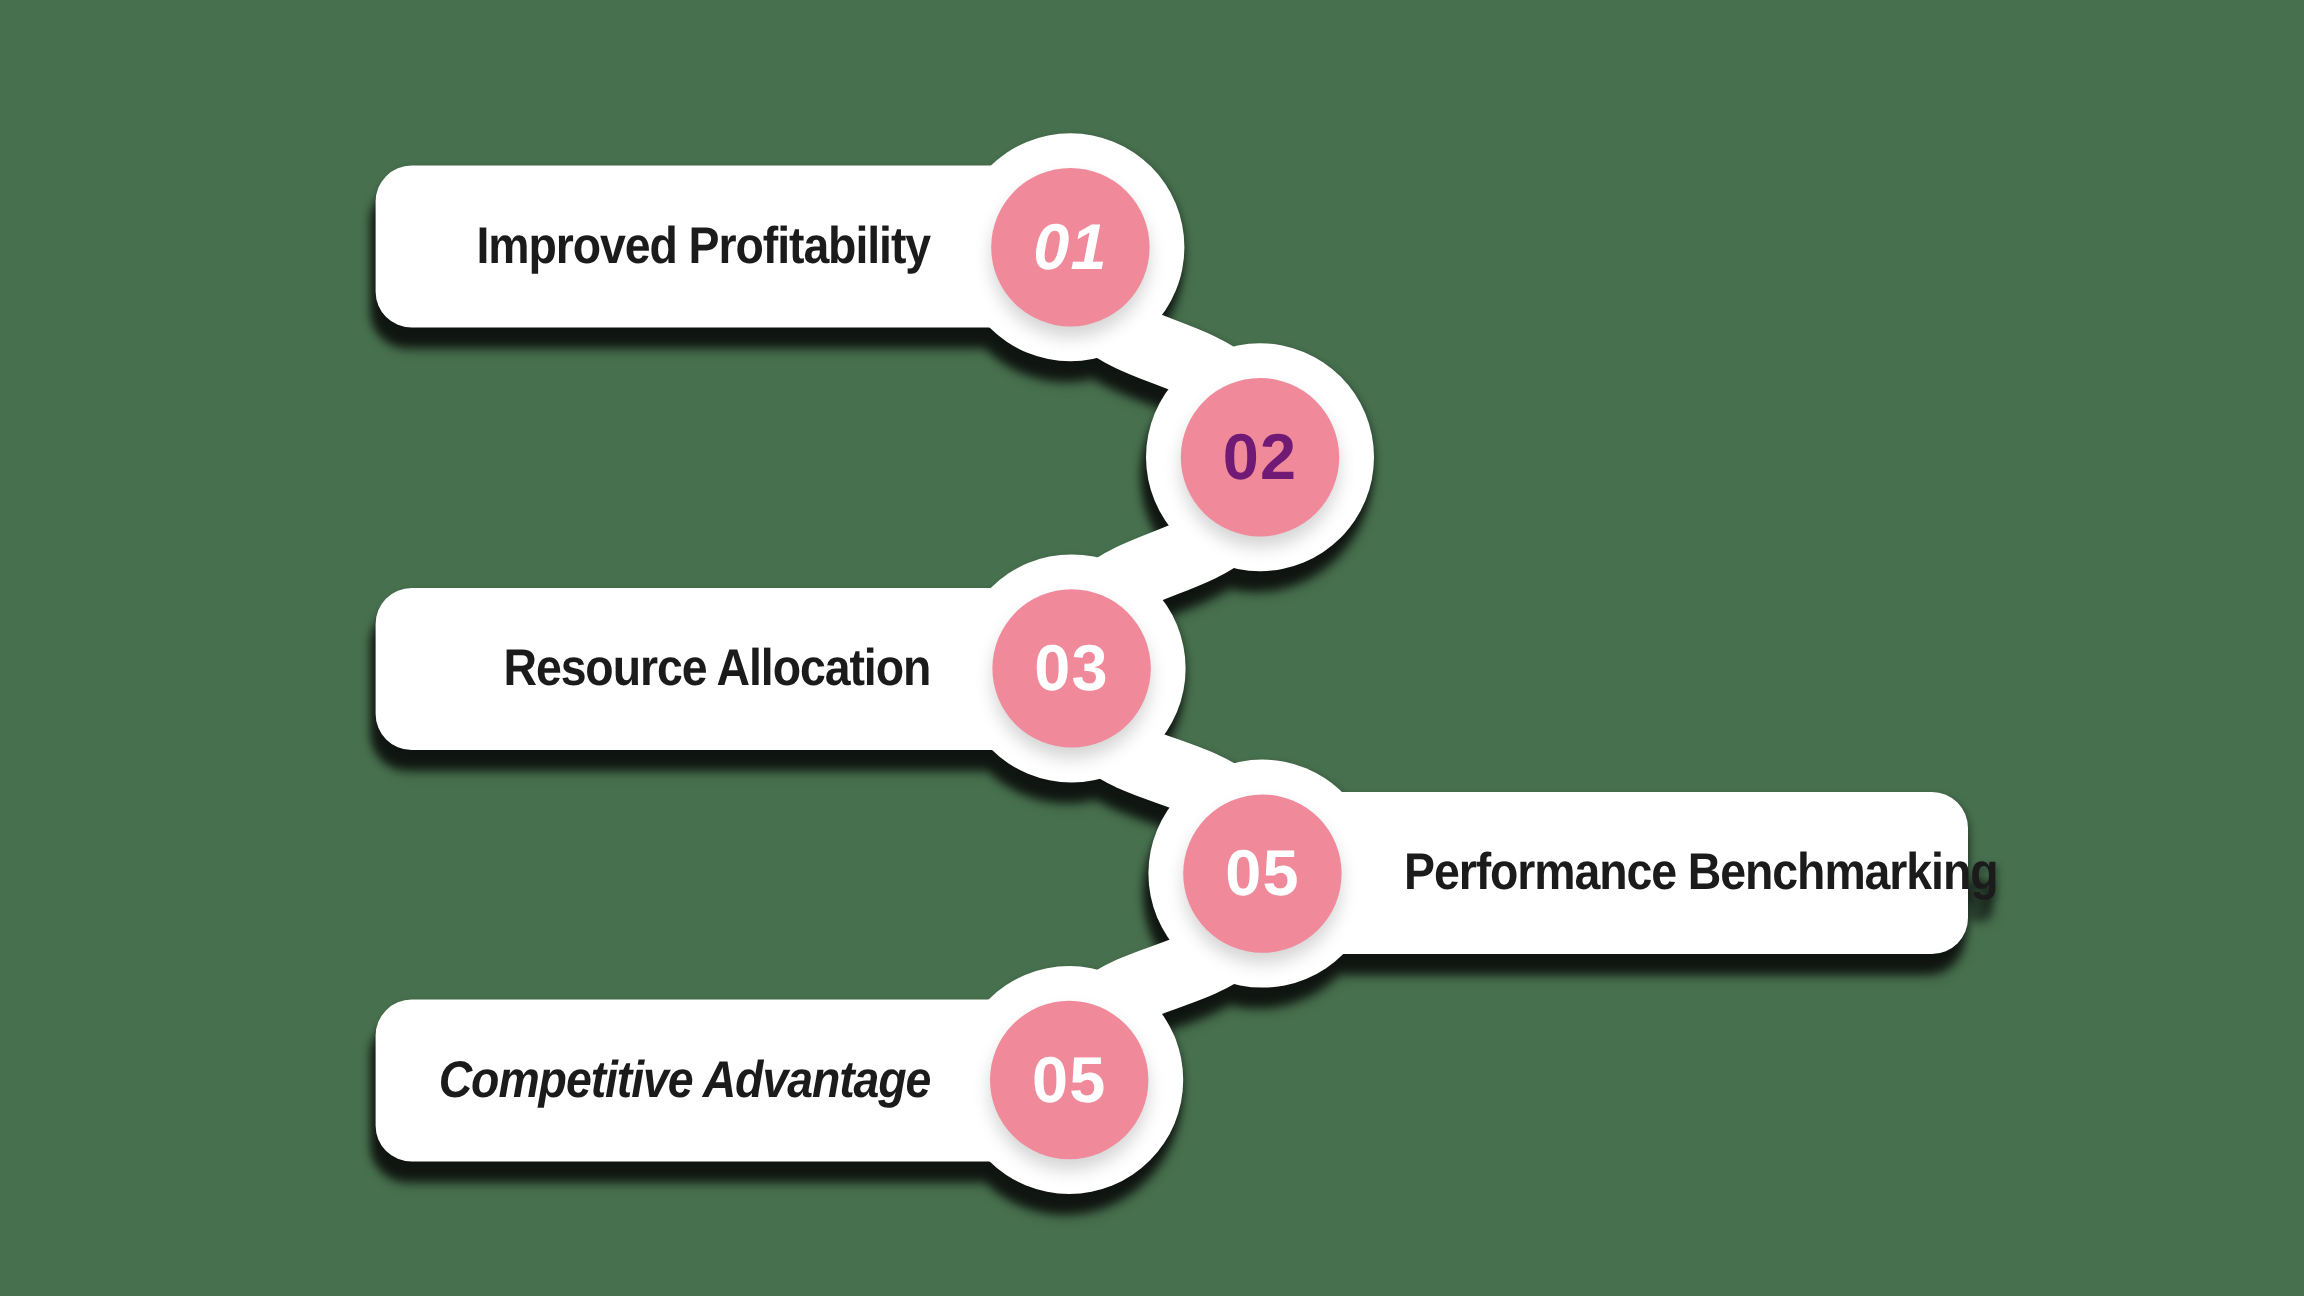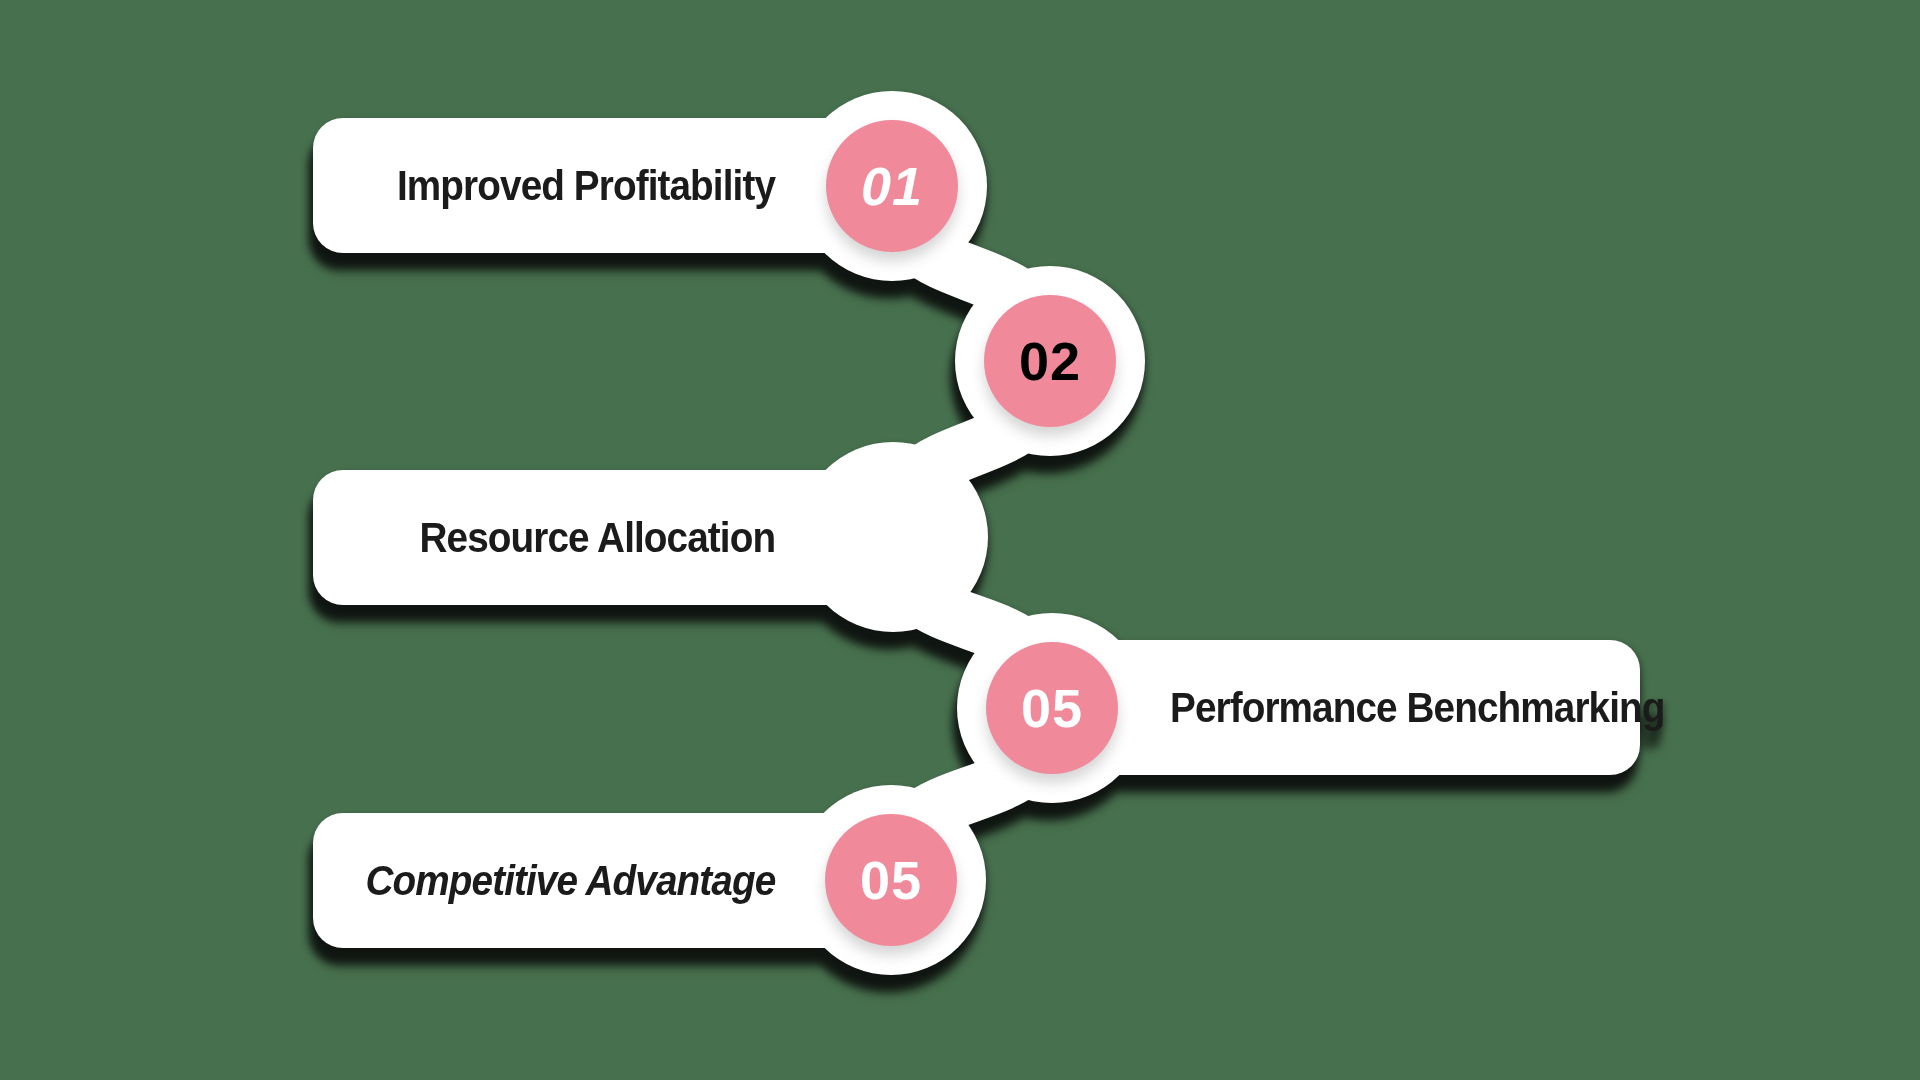--- a/index.html
+++ b/index.html
@@ -1,21 +1,21 @@
 <!DOCTYPE html>
 <html><head>
 <meta charset="utf-8">
 <style>
   html, body { margin: 0; padding: 0; }
   body {
     width: 1920px; height: 1080px; overflow: hidden;
     background: #47704E;
     font-family: "Liberation Sans", "DejaVu Sans", sans-serif;
   }
-  .canvas { position: relative; width: 1920px; height: 809px; }
+  .canvas { position: relative; width: 1920px; height: 809px; margin-top: 20px; }
 
   
   .chain {
     position: absolute; inset: 0;
     filter: drop-shadow(-4px 16px 4px rgba(8,8,8,0.82)) drop-shadow(2px 3px 3px rgba(0,0,0,0.38));
   }
 
   .box {
     position: absolute; height: 135px; background: #fff; border-radius: 30px;
     display: flex; align-items: center; box-sizing: border-box; z-index: 1;
@@ -73,21 +73,24 @@
       <circle cx="1050" cy="361" r="95" fill="#fff"></circle>
       <circle cx="893" cy="537" r="95" fill="#fff"></circle>
       <circle cx="1052" cy="708" r="95" fill="#fff"></circle>
       <circle cx="891" cy="880" r="95" fill="#fff"></circle>
     </svg>
 
     <div class="node" id="n1" style="background: rgb(240, 138, 154); font-style: italic;">
       <span class="num" style="color: rgb(255, 255, 255);">01</span>
     </div>
     <div class="node" id="n2" style="background: rgb(240, 138, 154);">
-      <span class="num" style="color: #000000;">02</span>
+      <span class="num" style="color: #701a75;">02</span>
+    </div>
+    <div class="node" id="n3" style="background: rgb(240, 138, 154);">
+      <span class="num" style="color: rgb(255, 255, 255);">03</span>
     </div>
     <div class="node" id="n4" style="background: rgb(240, 138, 154);">
       <span class="num" style="color: rgb(255, 255, 255);">05</span>
     </div>
     <div class="node" id="n5" style="background: rgb(240, 138, 154);">
       <span class="num" style="color: rgb(255, 255, 255);">05</span>
     </div>
 
   </div>
 </div>

